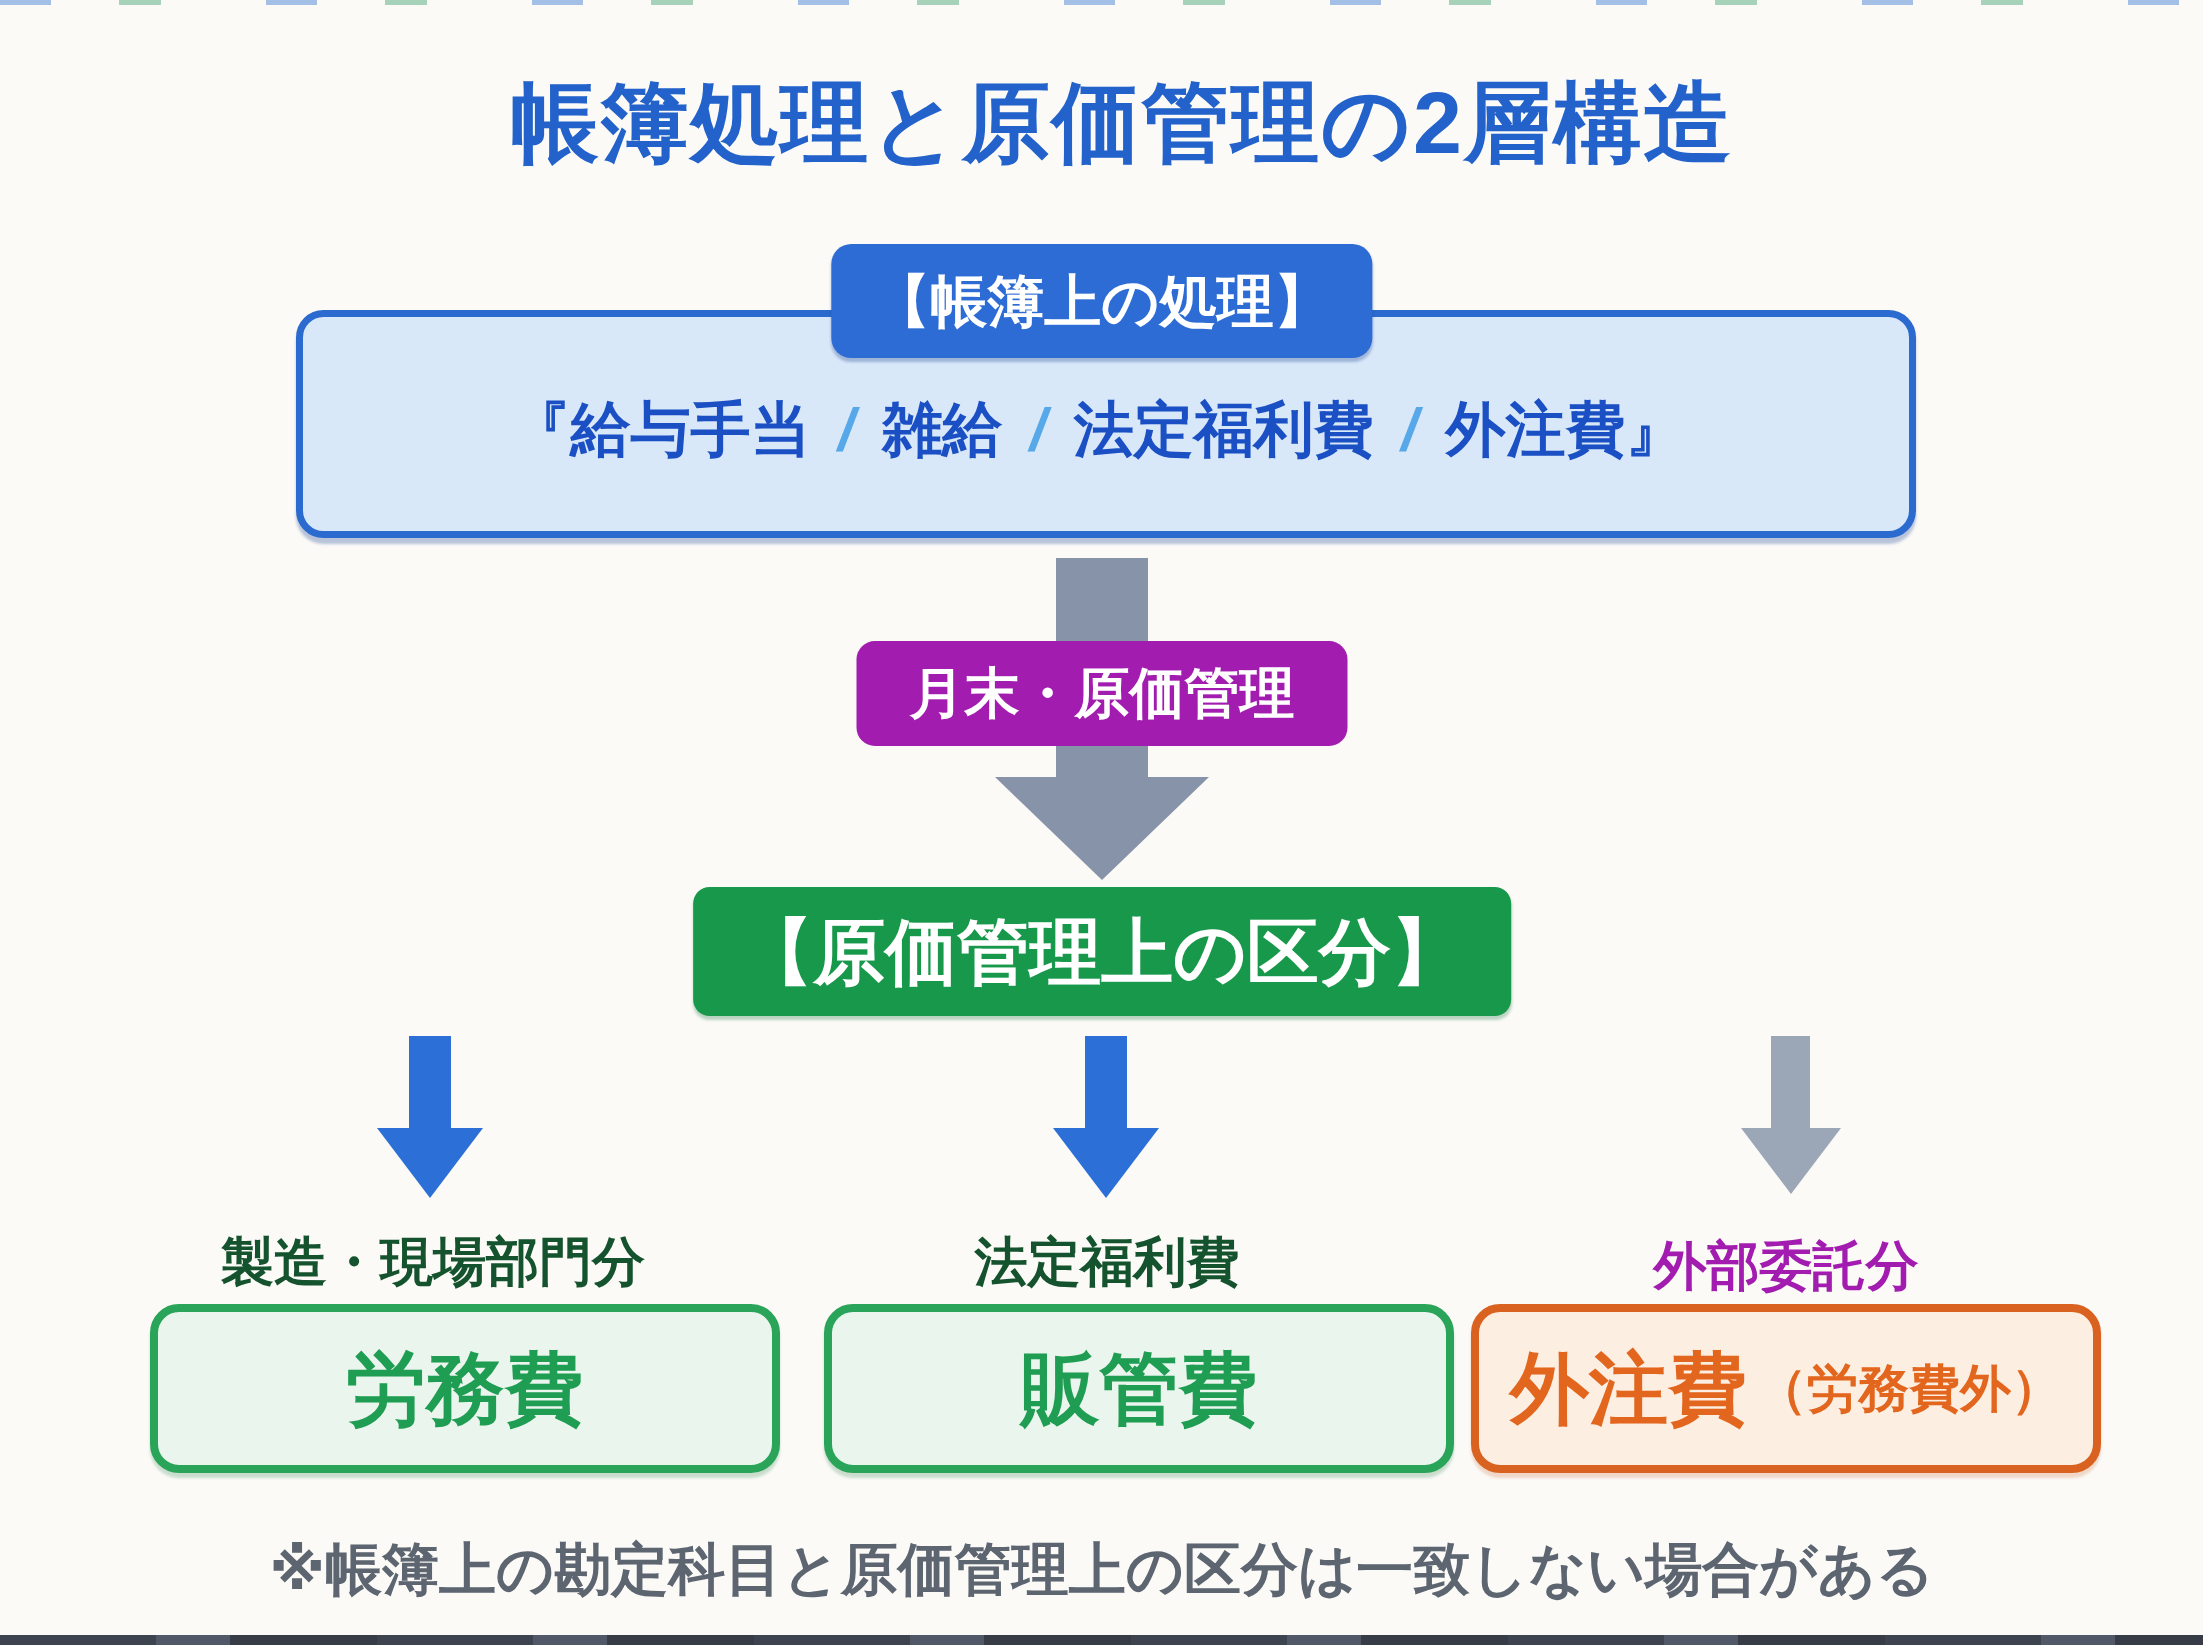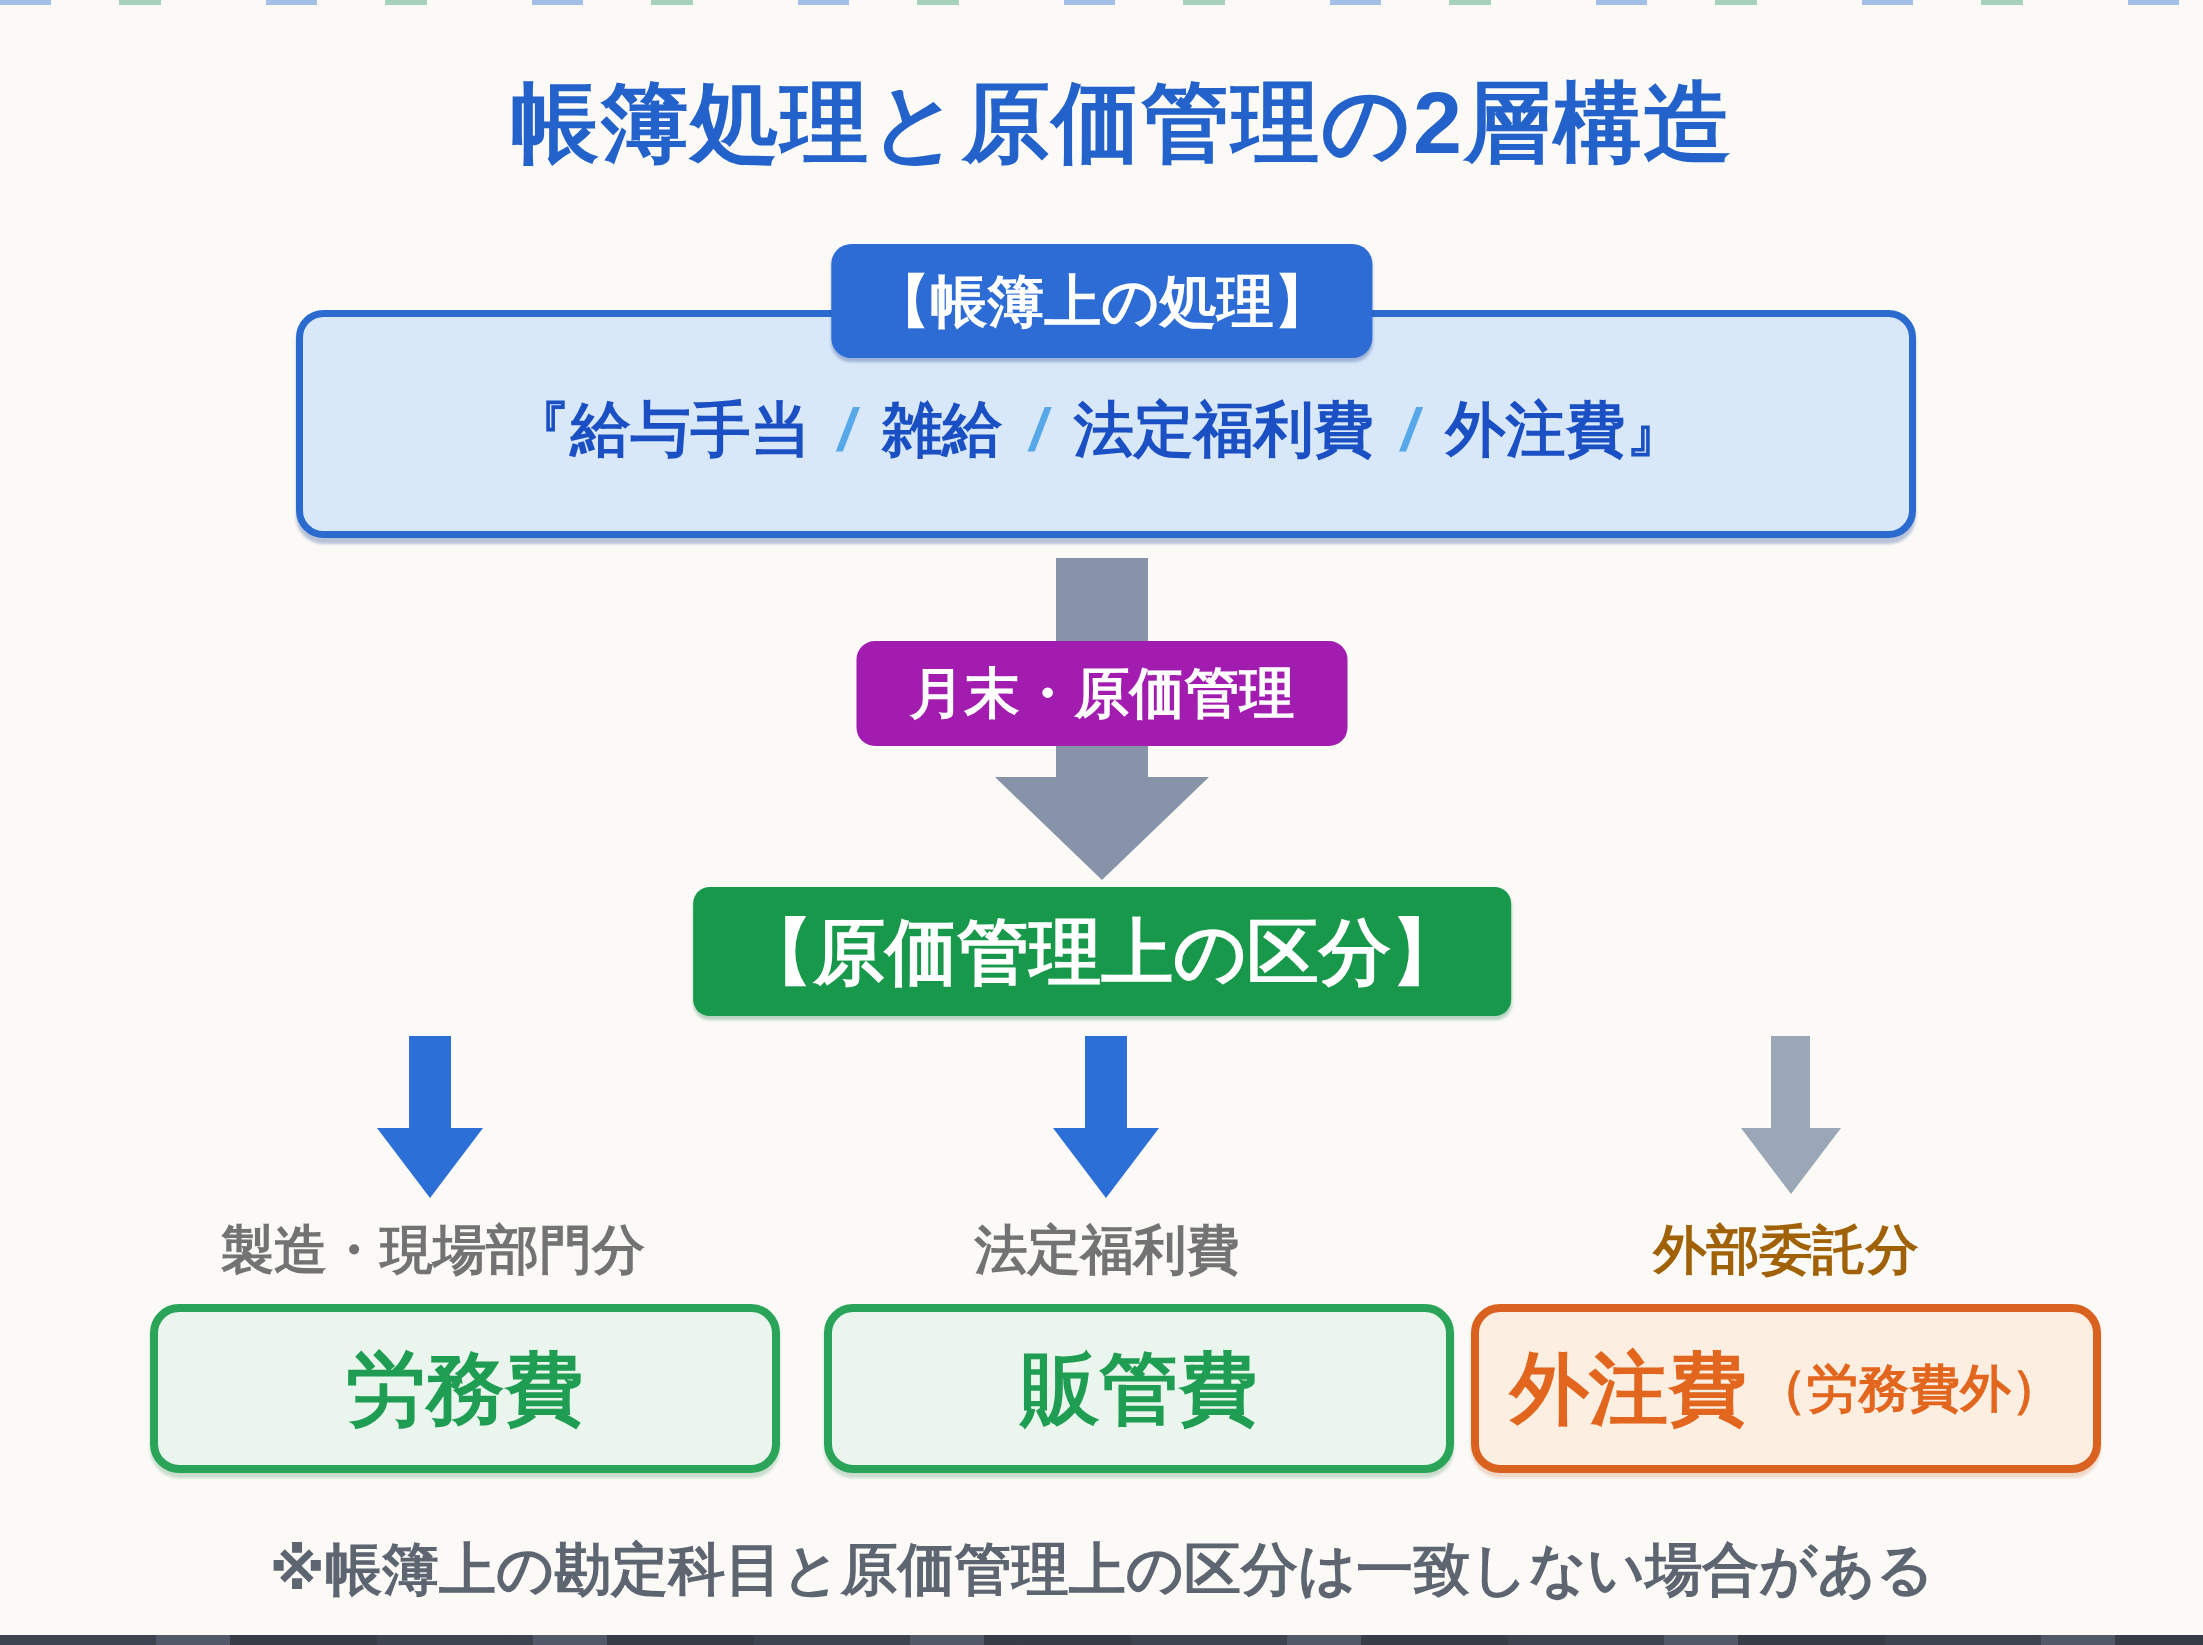--- a/index.html
+++ b/index.html
@@ -49,22 +49,22 @@
   .b-shaft{position:absolute;top:1036px;height:92px;}
   .b-head{position:absolute;top:1128px;width:0;height:0;}
   .shaft-blue{width:42px;background:#2c6fd7;}
   .head-blue{border-left:53px solid transparent;border-right:53px solid transparent;border-top:70px solid #2c6fd7;}
   .shaft-gray{width:39px;background:#9ba6b6;}
   .head-gray{border-left:50px solid transparent;border-right:50px solid transparent;border-top:66px solid #9ba6b6;}
 
   
   .category{position:absolute;top:1221px;width:630px;text-align:center;
     font-size:53px;line-height:1.1;white-space:nowrap;}
-  .cat-blue{color:#737373;}
-  .cat-gray{color:#a16207;}
+  .cat-blue{color:#14532d;margin-top:12px;}
+  .cat-gray{color:#a21caf;margin-top:16px;}
 
   
   .result-box{position:absolute;top:1304px;width:630px;height:169px;box-sizing:border-box;
     border-radius:29px;display:flex;align-items:center;justify-content:center;white-space:nowrap;}
   .box-green{background:#eaf5ee;border:8.3px solid #2aa458;color:#1f9d52;
     box-shadow:0 4.6px 2.8px rgba(26,120,60,.22);margin-left:32px;}
   .box-orange{background:#fceee1;border:8.3px solid #d96221;color:#e2661d;
     box-shadow:0 4.6px 2.8px rgba(200,90,30,.22);}
   .box-main{font-size:79px;line-height:1;}
   .box-note{font-size:51px;line-height:1;margin-left:9.2px;}

